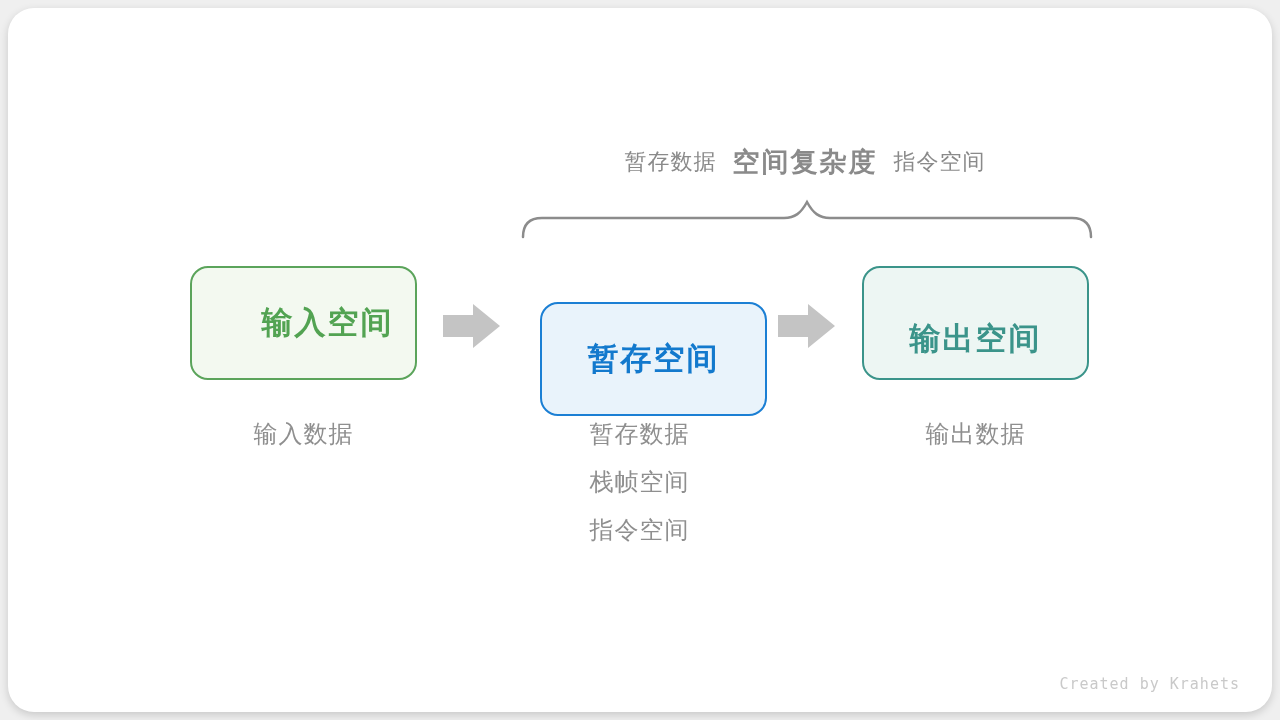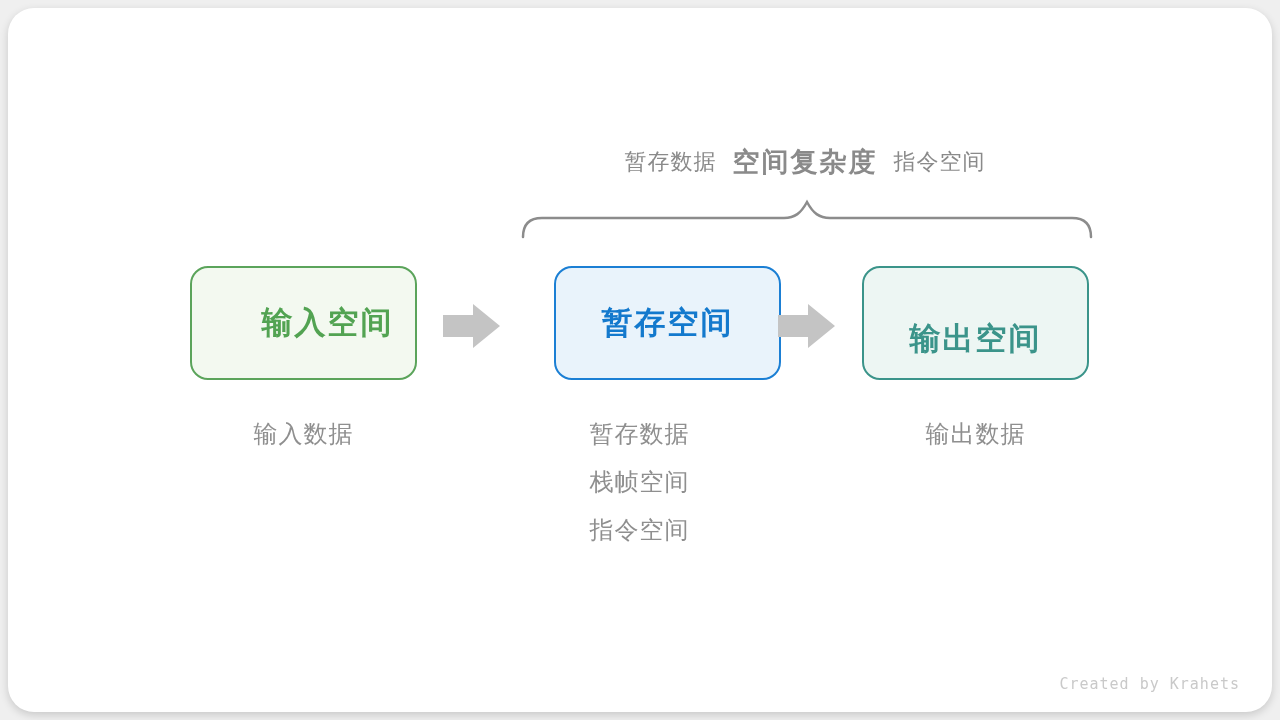--- a/index.html
+++ b/index.html
@@ -27,21 +27,21 @@
   .brace { position: absolute; left: 521px; top: 199px; width: 572px; height: 40px; }
   .brace path { fill: none; stroke: var(--brace_stroke); stroke-width: 2.5; stroke-linecap: round; }
 
   .box {
     position: absolute; top: 266px; width: 227px; height: 114px;
     border-radius: 18px; display: flex; align-items: center; justify-content: center;
   }
   .box-label { font-size: 31px; font-weight: bold; letter-spacing: 2px; }
   .box-input  { left: 190px; border: 2.5px solid var(--green_border); background: var(--green_bg); padding-left: 48px; }
   .box-input  .box-label { color: var(--green_text); }
-  .box-temp   { left: 554px; border: 2.5px solid var(--blue_border); background: var(--blue_bg); }
+  .box-temp   { left: 540px; border: 2.5px solid var(--blue_border); background: var(--blue_bg); margin-top: 36px; }
   .box-temp   .box-label { color: var(--blue_text); }
   .box-output { left: 862px; border: 2.5px solid var(--teal_border); background: var(--teal_bg); }
   .box-output .box-label { color: var(--teal_text); margin-top: 32px; }
 
   .arrow { position: absolute; top: 304px; width: 57px; height: 44px; }
   .arrow polygon { fill: var(--arrow_fill); }
   .arrow-1 { left: 443px; }
   .arrow-2 { left: 778px; }
 
   .sublabel {

